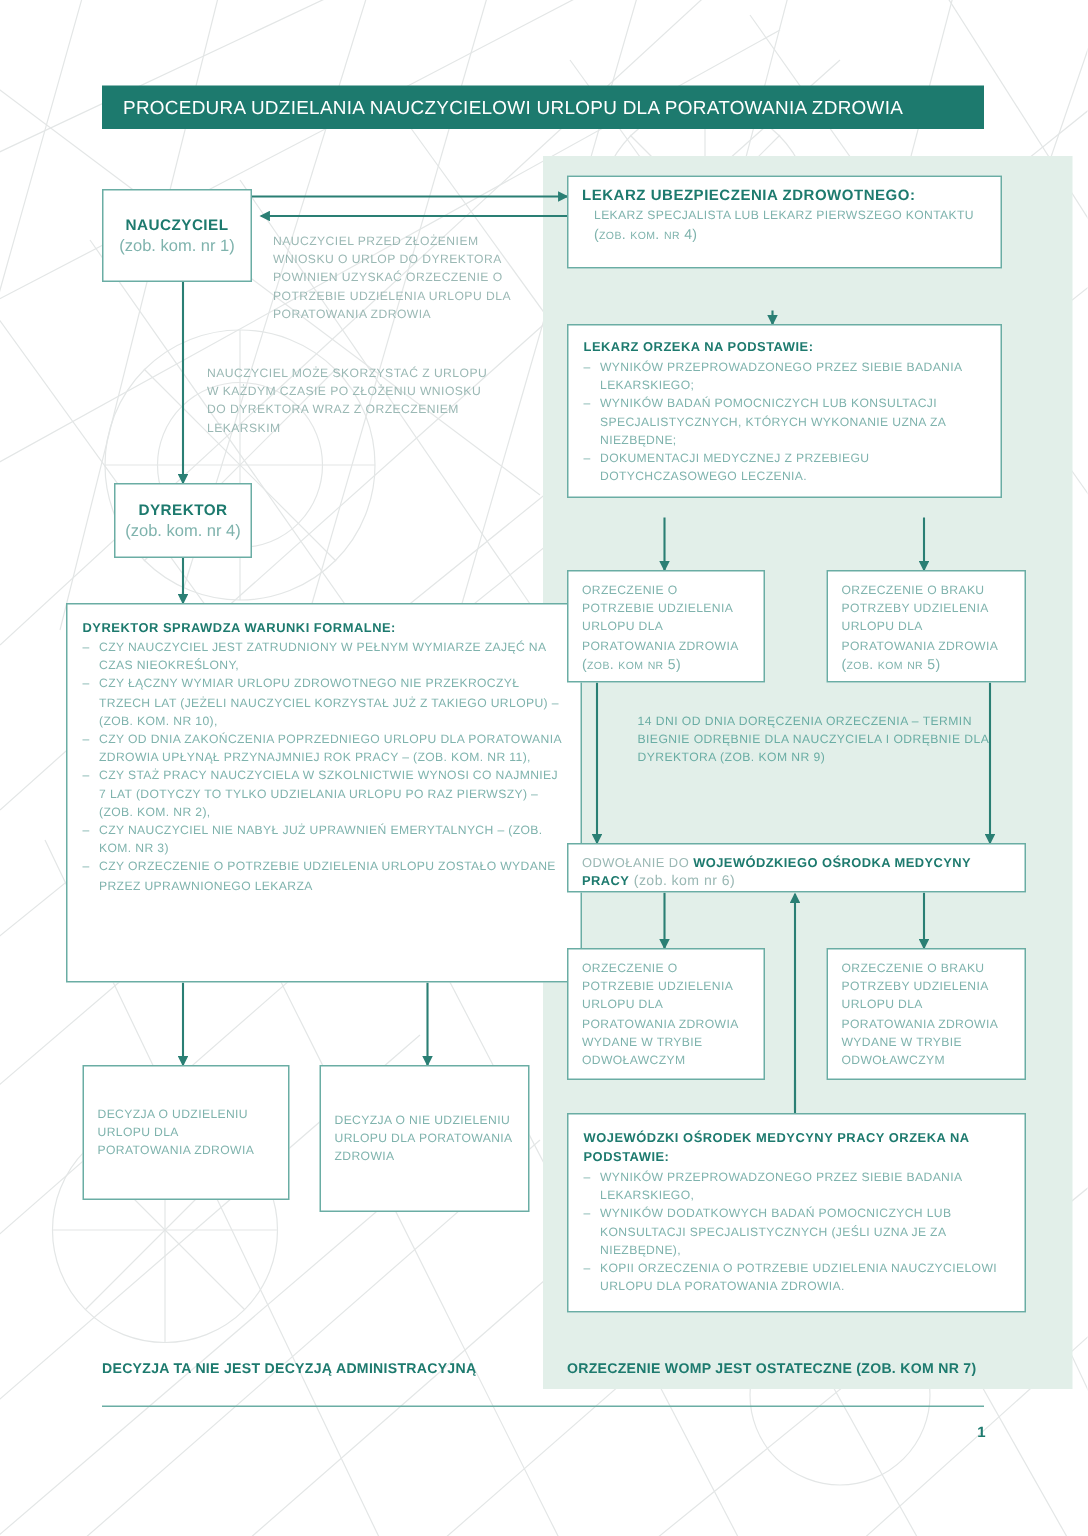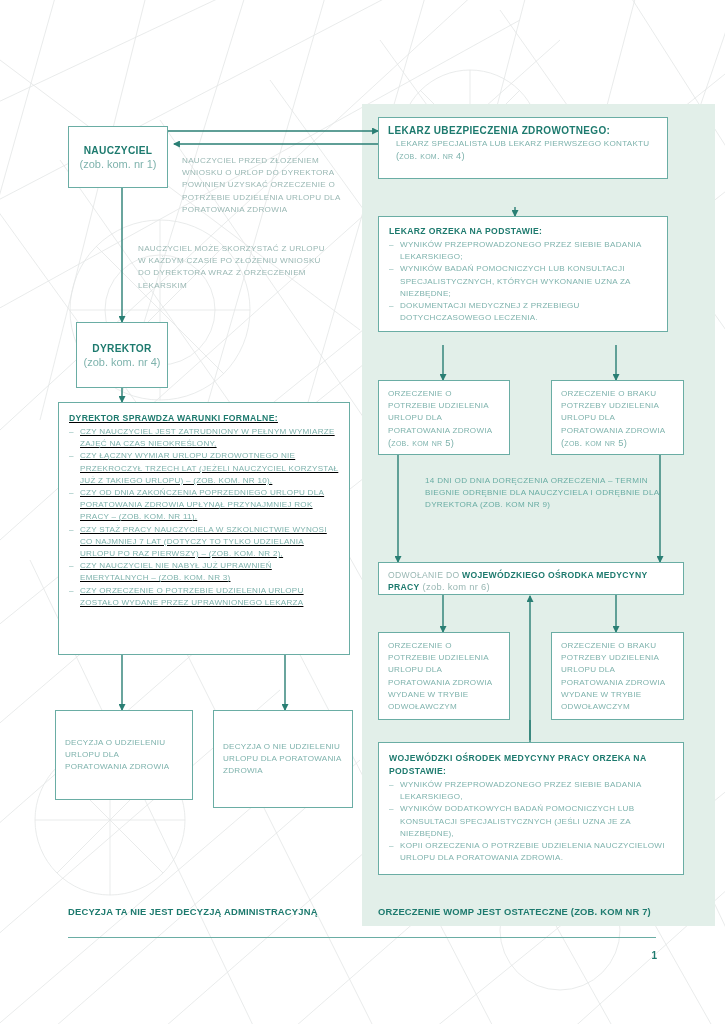--- a/index.html
+++ b/index.html
@@ -176,20 +176,21 @@
       <line x1="420" y1="190" x2="520" y2="90"></line>
       <line x1="35" y1="820" x2="185" y2="820"></line>
       <line x1="110" y1="745" x2="110" y2="895"></line>
       <line x1="57" y1="767" x2="163" y2="873"></line>
       <line x1="57" y1="873" x2="163" y2="767"></line>
     </g>
   </svg>
 
   <div class="green-panel"></div>
 
+  <div class="header-bar">PROCEDURA UDZIELANIA NAUCZYCIELOWI URLOPU DLA PORATOWANIA ZDROWIA</div>
 
   <svg id="connectors" viewBox="0 0 725 1024">
     <defs>
       <marker id="ah" viewBox="0 0 10 10" refX="8.5" refY="5" markerWidth="5" markerHeight="5" orient="auto-start-reverse">
         <path d="M0,0 L10,5 L0,10 z" fill="#2a7f74"></path>
       </marker>
     </defs>
     <g stroke="#2a7f74" stroke-width="1.4" fill="none">
 
       <path d="M168,131 L378,131" marker-end="url(#ah)"></path>
@@ -222,26 +223,26 @@
 
   <div class="box centerbox" style="left:68px;top:126px;width:100px;height:62px;">
     <div class="title">NAUCZYCIEL</div>
     <div class="sub">(zob. kom. nr 1)</div>
   </div>
 
   <div class="note" style="left:182px;top:155px;width:178px;">NAUCZYCIEL PRZED ZŁOŻENIEM WNIOSKU O URLOP DO DYREKTORA POWINIEN UZYSKAĆ ORZECZENIE O POTRZEBIE UDZIELENIA URLOPU DLA PORATOWANIA ZDROWIA</div>
 
   <div class="note" style="left:138px;top:243px;width:190px;">NAUCZYCIEL MOŻE SKORZYSTAĆ Z URLOPU W KAŻDYM CZASIE PO ZŁOŻENIU WNIOSKU DO DYREKTORA WRAZ Z ORZECZENIEM LEKARSKIM</div>
 
-  <div class="box centerbox" style="left:76px;top:322px;width:92px;height:66px;">
+  <div class="box centerbox" style="left:76px;top:322px;width:92px;height:50px;">
     <div class="title">DYREKTOR</div>
     <div class="sub">(zob. kom. nr 4)</div>
   </div>
 
-  <div class="box" style="left:58px;top:402px;width:292px;height:253px;padding:9px 10px;text-decoration:underline;">
+  <div class="box" style="left:44px;top:402px;width:344px;height:253px;padding:9px 10px;">
     <div class="hdrline">Dyrektor sprawdza warunki formalne:</div>
     <ul class="blist">
       <li>CZY NAUCZYCIEL JEST ZATRUDNIONY W PEŁNYM WYMIARZE ZAJĘĆ  NA CZAS NIEOKREŚLONY,</li>
       <li>CZY ŁĄCZNY WYMIAR URLOPU ZDROWOTNEGO NIE PRZEKROCZYŁ TRZECH  LAT (JEŻELI NAUCZYCIEL KORZYSTAŁ JUŻ Z TAKIEGO URLOPU) – (zob. kom. nr 10),</li>
       <li>CZY OD DNIA ZAKOŃCZENIA POPRZEDNIEGO URLOPU DLA PORATOWANIA ZDROWIA UPŁYNĄŁ PRZYNAJMNIEJ ROK PRACY – (zob. kom. nr 11),</li>
       <li>CZY STAŻ PRACY NAUCZYCIELA W SZKOLNICTWIE WYNOSI CO NAJMNIEJ 7 LAT (DOTYCZY TO TYLKO UDZIELANIA URLOPU PO RAZ PIERWSZY) – (zob. kom. nr 2),</li>
       <li>CZY NAUCZYCIEL NIE NABYŁ JUŻ UPRAWNIEŃ EMERYTALNYCH – (zob. kom. nr 3)</li>
       <li>CZY ORZECZENIE O POTRZEBIE UDZIELENIA URLOPU ZOSTAŁO WYDANE PRZEZ UPRAWNIONEGO LEKARZA</li>
     </ul>
   </div>

